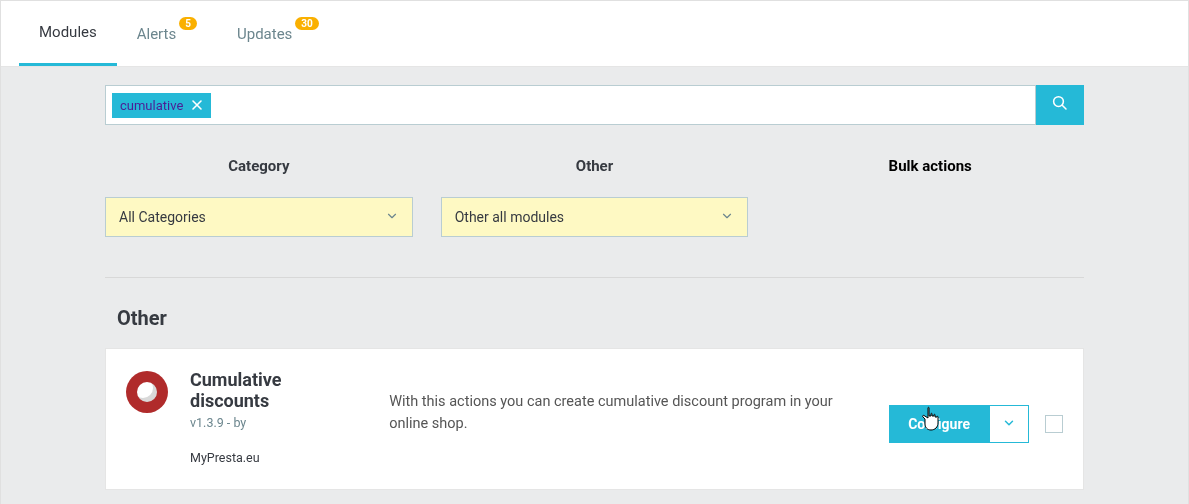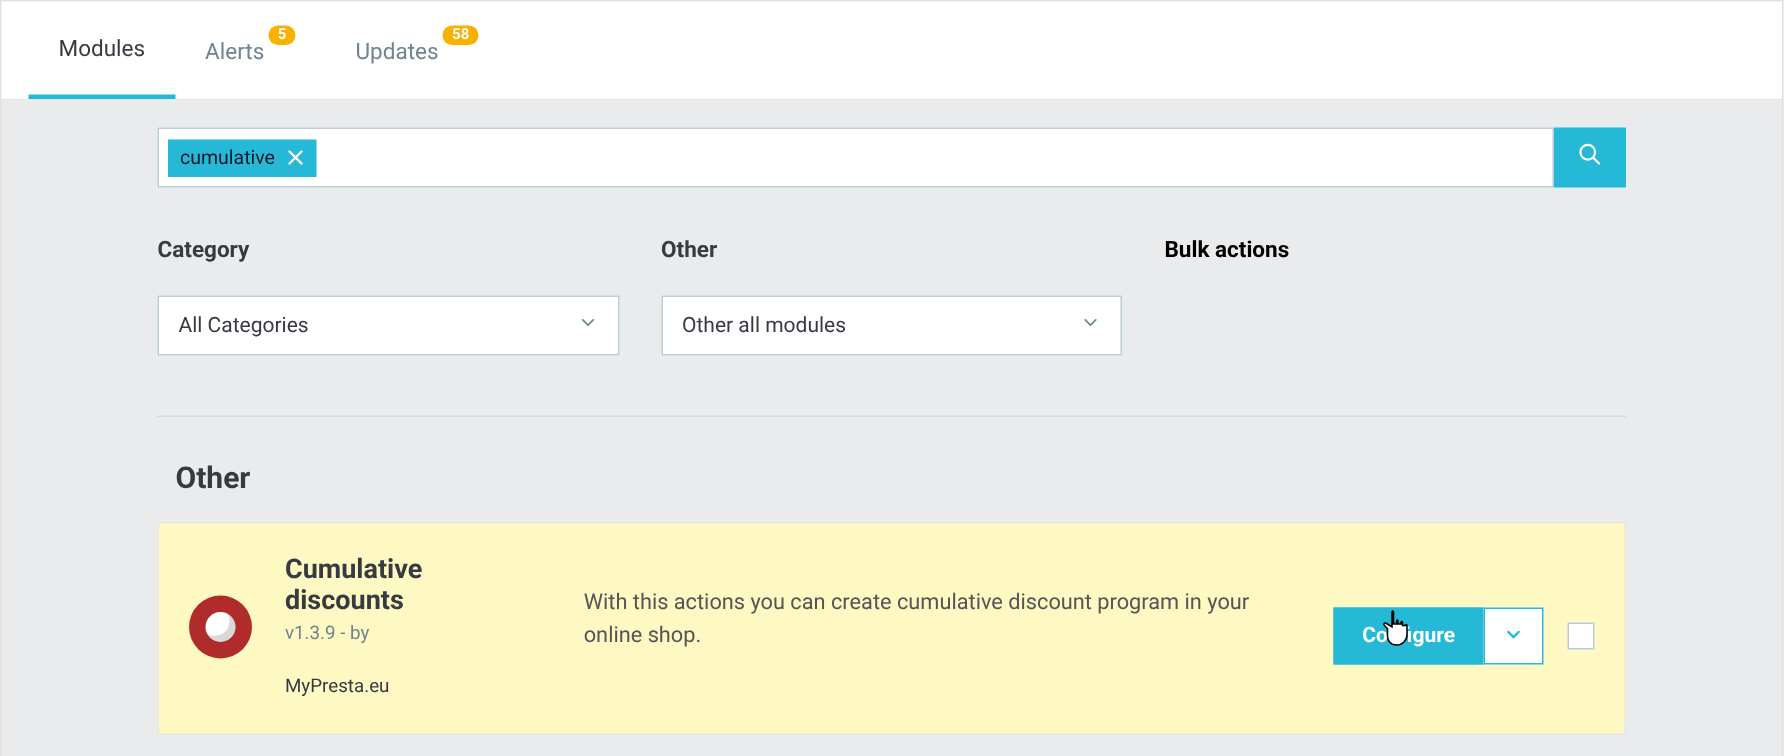--- a/index.html
+++ b/index.html
@@ -5,32 +5,32 @@
     * { box-sizing: border-box; margin: 0; padding: 0; font-family: -apple-system, BlinkMacSystemFont, "Segoe UI", Roboto, "Helvetica Neue", Arial, sans-serif; }
     body { background: #f5f5f5; color: #555; width: 1189px; }
     .page { background: #eaebec; border: 1px solid #e0e0e0; padding-bottom: 30px; }
     .tabs { background: #fff; border-bottom: 1px solid #e5e5e5; display: flex; padding-left: 18px; }
     .tab { padding: 22px 20px; font-size: 15px; color: #6c868e; cursor: pointer; position: relative; display: flex; align-items: center; justify-content: flex-end; }
     .tab.active { color: #363a41; border-bottom: 3px solid #25b9d7; }
     .tab .badge { background: #fab000; color: #fff; border-radius: 10px; font-size: 10px; font-weight: 700; padding: 1px 6px; margin-left: 3px; position: relative; top: -10px; min-width: 16px; text-align: center; }
     .content { padding: 0 104px; }
     .search-row { margin-top: 18px; display: flex; }
     .search-box { background: #fff; border: 1px solid #b9cdd2; flex: 1; height: 40px; display: flex; align-items: center; padding: 0 6px; }
-    .chip { background: #25b9d7; color: #0f172a; font-size: 13px; padding: 5px 8px; display: flex; align-items: center; gap: 8px; }
+    .chip { background: #25b9d7; color: #4c1d95; font-size: 13px; padding: 5px 8px; display: flex; align-items: center; gap: 8px; }
     .chip-x { display: inline-flex; cursor: pointer; }
     .search-btn { background: #25b9d7; width: 48px; height: 40px; display: flex; align-items: center; justify-content: center; cursor: pointer; }
     .filters { display: flex; gap: 28px; margin-top: 32px; border-bottom: 1px solid #d8d8d8; padding-bottom: 40px; }
     .filter { flex: 1; }
-    .filter-label { font-weight: 700; color: #363a41; font-size: 15px; margin-bottom: 22px; }
+    .filter-label { font-weight: 700; color: #363a41; font-size: 15px; margin-bottom: 22px; text-align: center; }
     .filter-label.muted { color: #000000; }
-    .select { background: #ffffff; border: 1px solid #b9cdd2; height: 40px; display: flex; align-items: center; justify-content: space-between; padding: 0 13px; font-size: 14px; color: #363a41; cursor: pointer; }
+    .select { background: #fef9c3; border: 1px solid #b9cdd2; height: 40px; display: flex; align-items: center; justify-content: space-between; padding: 0 13px; font-size: 14px; color: #363a41; cursor: pointer; }
     .select.muted { color: #6c868e; }
     .chev { color: #6c868e; }
     .section-title { font-size: 20px; font-weight: 700; color: #363a41; margin-top: 28px; margin-left: 12px; }
-    .card { background: #fef9c3; border: 1px solid #e5e5e5; margin-top: 18px; padding: 20px 20px 24px 20px; display: flex; gap: 22px; position: relative; align-items: center; }
+    .card { background: #ffffff; border: 1px solid #e5e5e5; margin-top: 18px; padding: 20px 20px 24px 20px; display: flex; gap: 22px; position: relative; }
     .mod-icon { width: 42px; height: 42px; background: #b02b2b; border-radius: 50%; display: flex; align-items: center; justify-content: center; margin-top: 2px; }
     .mod-icon-inner { width: 20px; height: 20px; border-radius: 50%; background: #fff; box-shadow: inset -4px -4px 0 rgba(0,0,0,0.15); }
     .mod-body { flex: 1; display: flex; gap: 30px; }
     .mod-meta { min-width: 140px; }
     .mod-title { font-size: 18px; font-weight: 700; color: #363a41; }
     .mod-sub { font-size: 12.5px; color: #6c868e; margin-top: 4px; }
     .mod-author { font-size: 12.5px; color: #363a41; font-weight: 400; margin-top: 20px; }
     .mod-desc { font-size: 14.5px; color: #555; line-height: 1.5; max-width: 470px; margin-top: 22px; }
     .card-actions { display: flex; align-items: center; gap: 16px; margin-left: auto; margin-top: 14px; }
     .btn-group { display: flex; }
@@ -49,21 +49,21 @@
   <div class="tabs">
     <div class="tab active">
       <span>Modules</span>
     </div>
     <div class="tab">
       <span>Alerts</span>
       <span class="badge">5</span>
     </div>
     <div class="tab">
       <span>Updates</span>
-      <span class="badge">58</span>
+      <span class="badge">30</span>
     </div>
   </div>
 
   <div class="content">
 
     <div class="search-row">
       <div class="search-box">
         <div class="chip">
           <span>cumulative</span>
           <span class="chip-x">

